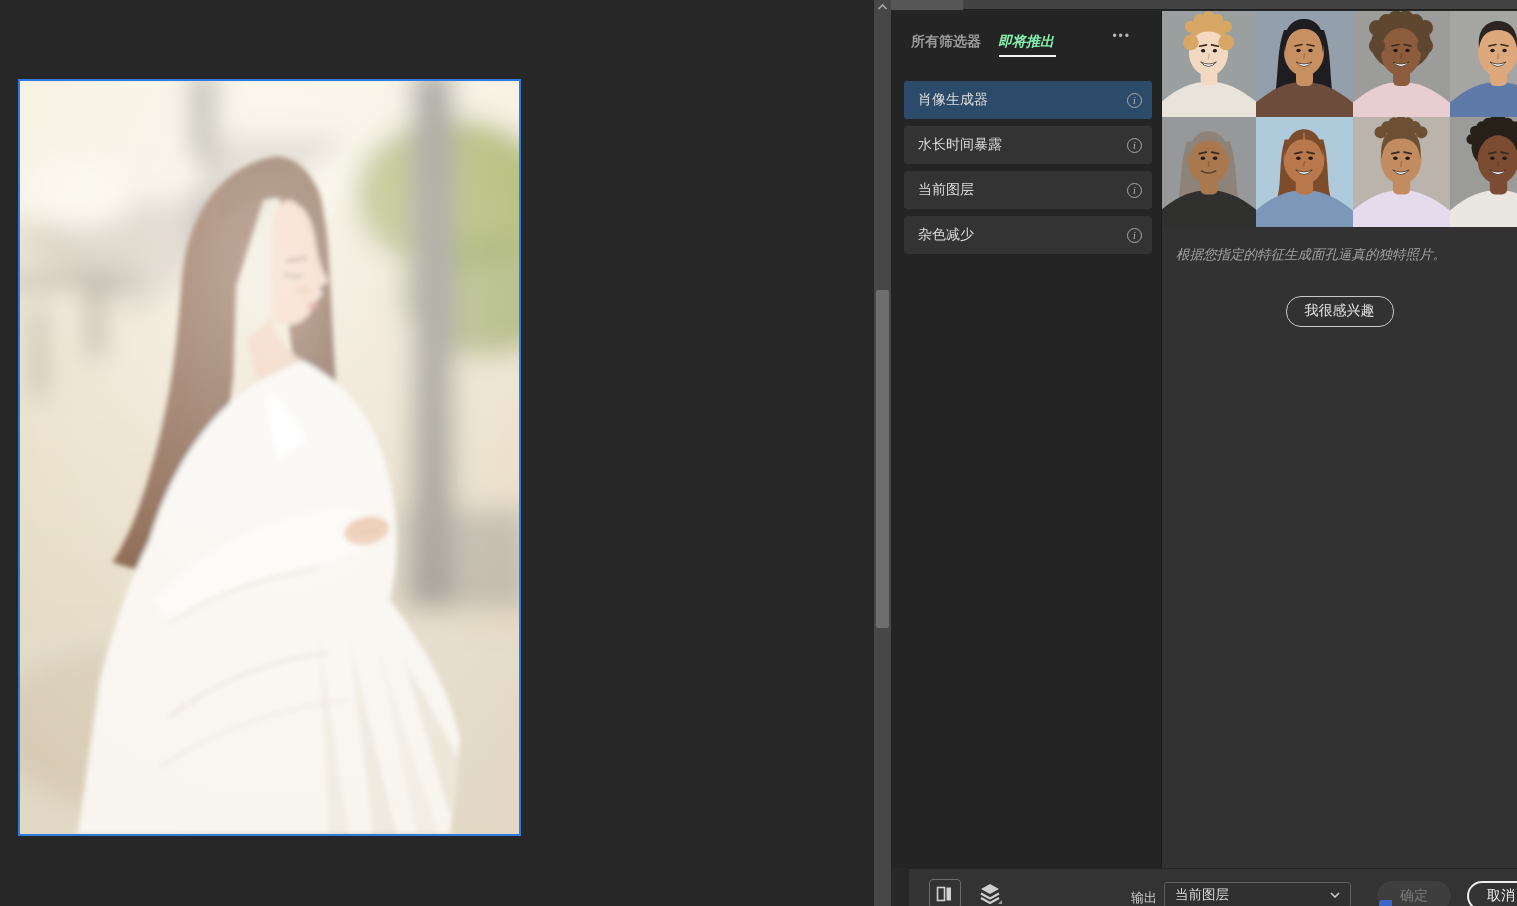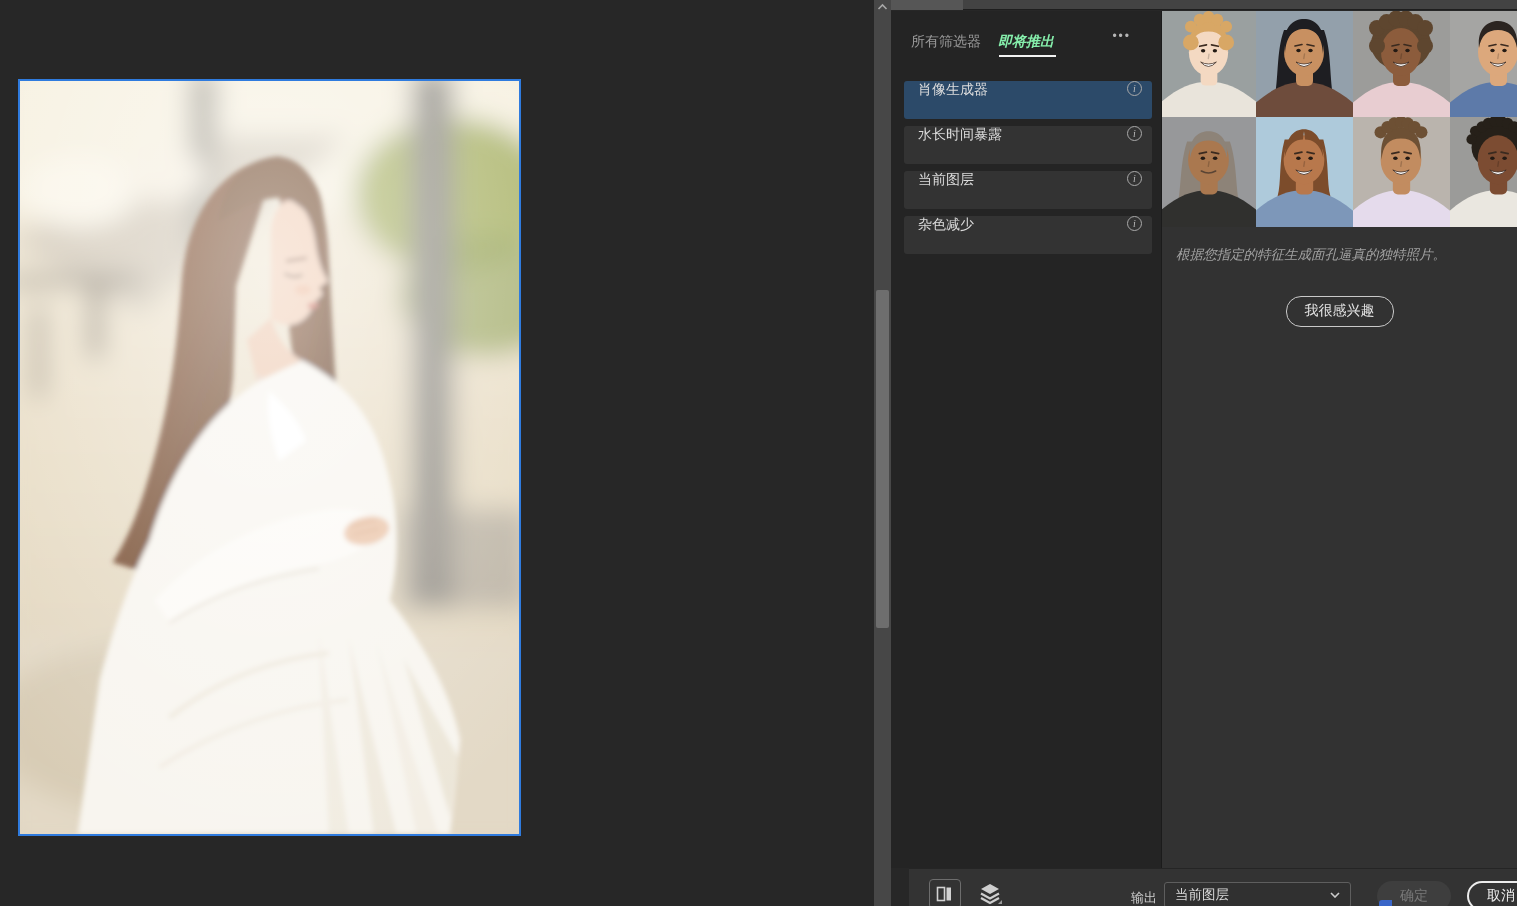--- a/index.html
+++ b/index.html
@@ -23,29 +23,29 @@
   .right-region { position:absolute; left:891px; top:0; width:626px; height:906px; }
   .top-strip { position:absolute; left:0; top:0; width:626px; height:10px; background:#434343;
                border-bottom:1px solid #1e1e1e; }
   .top-strip .strip-tab { position:absolute; left:0; top:0; width:72px; height:10px; background:#565656; }
 
   .panel-body { position:absolute; left:0; top:11px; width:626px; height:857px; display:flex; }
 
   
   .filters-panel { width:270px; height:100%; background:#242424; position:relative; flex:none; }
   .tabs-row { position:relative; height:60px; }
-  .tab { position:absolute; top:22px; font-size:14px; cursor:default; white-space:nowrap; }
+  .tab { position:absolute; top:22px; font-size:14px; cursor:default; white-space:nowrap;font-weight:bold; }
   .tab.inactive { left:20px; color:#9a9a9a; }
   .tab.active { left:107px; color:#86efac; font-weight:600;font-style:italic; }
   .tab-underline { position:absolute; left:108px; top:44px; width:57px; height:2px; background:#f2f2f2; }
   .more-menu { position:absolute; right:30px; top:18px; color:#b5b5b5; font-size:12px; letter-spacing:2px; }
 
   .filter-list { position:absolute; left:13px; top:70px; width:248px; }
   .filter-item { position:relative; height:38px; margin-bottom:7px; background:#333333; border-radius:3px;
-                 display:flex; padding:0 10px 0 14px; cursor:pointer; }
+                 display:flex; align-items:center; padding:0 10px 0 14px; cursor:pointer; }
   .filter-item.selected { background:#2c4a69; }
   .filter-item .f-label { color:#dcdcdc; font-size:14px; flex:1; }
   .info-icon { width:15px; height:15px; border:1px solid #a9a9a9; border-radius:50%; color:#bdbdbd;
                font-size:10px; line-height:13px; text-align:center;
                font-family:"Liberation Serif","DejaVu Serif",serif; font-style:italic; }
 
   
   .preview-panel { flex:1; height:100%; background:#323232; border-left:1px solid #1b1b1b;
                    position:relative; overflow:hidden; }
   .face-grid { display:flex; flex-wrap:wrap; width:385px; overflow:hidden; }

